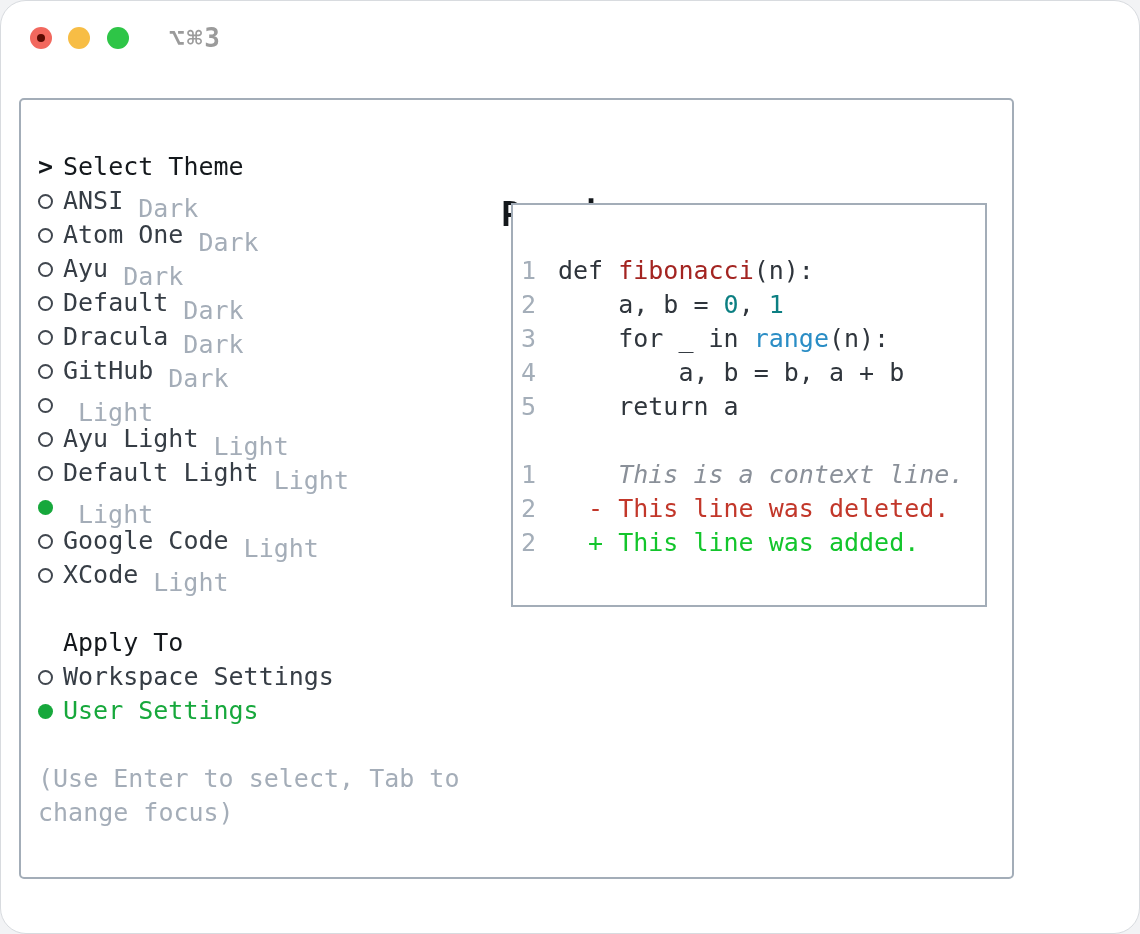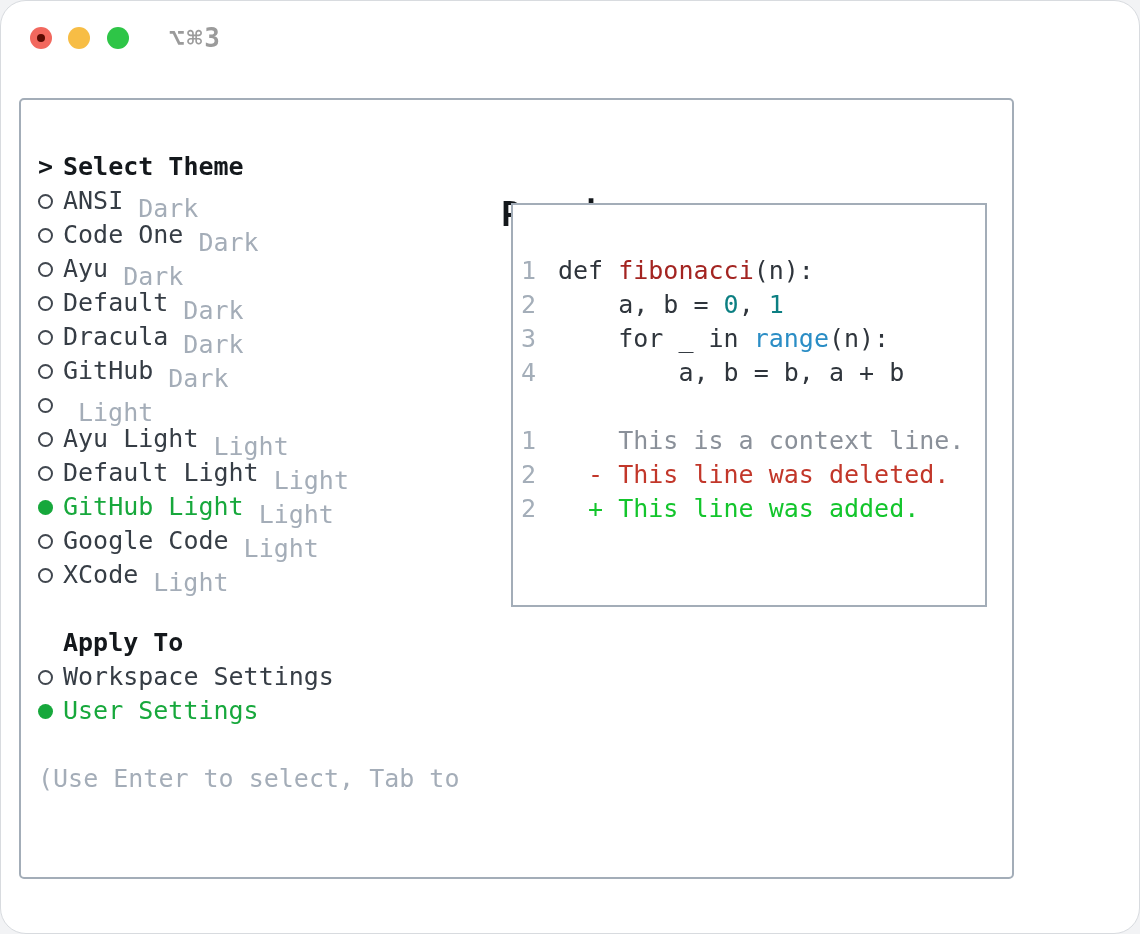--- a/index.html
+++ b/index.html
@@ -28,42 +28,42 @@
     background:#fff;
   }
   
   #left-col{position:absolute;left:37px;top:149px;font-size:25px;}
   .row{height:34px;line-height:34px;display:flex;align-items:center;white-space:pre;}
   .spacer{height:34px;}
   .marker{display:inline-flex;width:25px;align-items:center;flex:0 0 25px;}
   .ring{width:15px;height:15px;border-radius:50%;border:2px solid var(--ring);box-sizing:border-box;}
   .dotsel{width:15px;height:15px;border-radius:50%;background:var(--sel-green);}
   .pointer{color:var(--near-black);font-weight:bold;font-size:25px;}
-  .hdr{color:var(--near-black);font-weight:bold;text-align:center;}
+  .hdr{color:var(--near-black);font-weight:normal;text-align:center;}
   .lbl{color:var(--item-dark);}
   .lbl.sel{color:var(--sel-green);}
   .variant{color:var(--soft-gray);margin-left:15px;margin-top:16px;}
   .hint-line{height:34px;line-height:34px;color:var(--soft-gray);white-space:pre;}
   
   #preview-title{
     position:absolute;left:500px;top:149px;height:34px;line-height:34px;
     font-size:33px;font-weight:bold;color:var(--near-black);margin-top:48px;
   }
   #preview-pane{
     position:absolute;left:510px;top:202px;width:476px;height:404px;
     border:2px solid var(--border-gray);box-sizing:border-box;background:#fff;
     padding:49px 0 6px 8px;overflow:hidden;
   }
   .cline{height:34px;line-height:34px;font-size:25px;white-space:pre;}
   .lnum{display:inline-block;width:37px;color:var(--lnum-gray);}
   .c-code{color:var(--code-dark);}
   .c-red{color:var(--func-red);}
   .c-teal{color:var(--num-teal);}
   .c-blue{color:var(--builtin-blue);}
-  .c-context{color:var(--context-gray);}
+  .c-context{color:var(--context-gray);font-style:italic;}
   .c-del{color:var(--del-red);}
   .c-add{color:var(--add-green);}
 </style>
 </head>
 <body>
 
 <div id="window">
 
   <div id="titlebar">
     <div class="tl tl-red">
@@ -75,51 +75,53 @@
   </div>
 
   <div id="panel-box"></div>
 
   <div id="left-col">
     <div class="row">
       <span class="marker pointer">&gt;</span><span class="hdr">Select Theme</span>
     </div>
     <div id="theme-items">
         <div class="row"><span class="marker"><span class="ring"></span></span><span class="lbl">ANSI</span><span class="variant">Dark</span></div>
-        <div class="row"><span class="marker"><span class="ring"></span></span><span class="lbl">Code One</span><span class="variant">Dark</span></div>
+        <div class="row"><span class="marker"><span class="ring"></span></span><span class="lbl">Atom One</span><span class="variant">Dark</span></div>
         <div class="row"><span class="marker"><span class="ring"></span></span><span class="lbl">Ayu</span><span class="variant">Dark</span></div>
         <div class="row"><span class="marker"><span class="ring"></span></span><span class="lbl">Default</span><span class="variant">Dark</span></div>
         <div class="row"><span class="marker"><span class="ring"></span></span><span class="lbl">Dracula</span><span class="variant">Dark</span></div>
         <div class="row"><span class="marker"><span class="ring"></span></span><span class="lbl">GitHub</span><span class="variant">Dark</span></div>
         <div class="row"><span class="marker"><span class="ring"></span></span><span class="variant">Light</span></div>
         <div class="row"><span class="marker"><span class="ring"></span></span><span class="lbl">Ayu Light</span><span class="variant">Light</span></div>
         <div class="row"><span class="marker"><span class="ring"></span></span><span class="lbl">Default Light</span><span class="variant">Light</span></div>
-        <div class="row"><span class="marker"><span class="dotsel"></span></span><span class="lbl sel">GitHub Light</span><span class="variant">Light</span></div>
+        <div class="row"><span class="marker"><span class="dotsel"></span></span><span class="variant">Light</span></div>
         <div class="row"><span class="marker"><span class="ring"></span></span><span class="lbl">Google Code</span><span class="variant">Light</span></div>
         <div class="row"><span class="marker"><span class="ring"></span></span><span class="lbl">XCode</span><span class="variant">Light</span></div>
       </div>
     <div class="spacer"></div>
     <div class="row">
       <span class="marker"></span><span class="hdr">Apply To</span>
     </div>
     <div id="apply-items">
         <div class="row"><span class="marker"><span class="ring"></span></span><span class="lbl">Workspace Settings</span></div>
         <div class="row"><span class="marker"><span class="dotsel"></span></span><span class="lbl sel">User Settings</span></div>
       </div>
     <div class="spacer"></div>
     <div id="hint">
       <div class="hint-line">(Use Enter to select, Tab to</div>
+      <div class="hint-line">change focus)</div>
     </div>
   </div>
 
   <div id="preview-title">Preview</div>
   <div id="preview-pane">
       <div class="cline"><span class="lnum">1</span><span class="c-code">def </span><span class="c-red">fibonacci</span><span class="c-code">(n):</span></div>
       <div class="cline"><span class="lnum">2</span><span class="c-code">    a, b = </span><span class="c-teal">0</span><span class="c-code">, </span><span class="c-teal">1</span></div>
       <div class="cline"><span class="lnum">3</span><span class="c-code">    for _ in </span><span class="c-blue">range</span><span class="c-code">(n):</span></div>
       <div class="cline"><span class="lnum">4</span><span class="c-code">        a, b = b, a + b</span></div>
+      <div class="cline"><span class="lnum">5</span><span class="c-code">    return a</span></div>
       <div class="cline"><span class="lnum"></span></div>
       <div class="cline"><span class="lnum">1</span><span class="c-context">    This is a context line.</span></div>
       <div class="cline"><span class="lnum">2</span><span class="c-del">  - This line was deleted.</span></div>
       <div class="cline"><span class="lnum">2</span><span class="c-add">  + This line was added.</span></div>
     </div>
 
 </div>
 
 </body></html>

